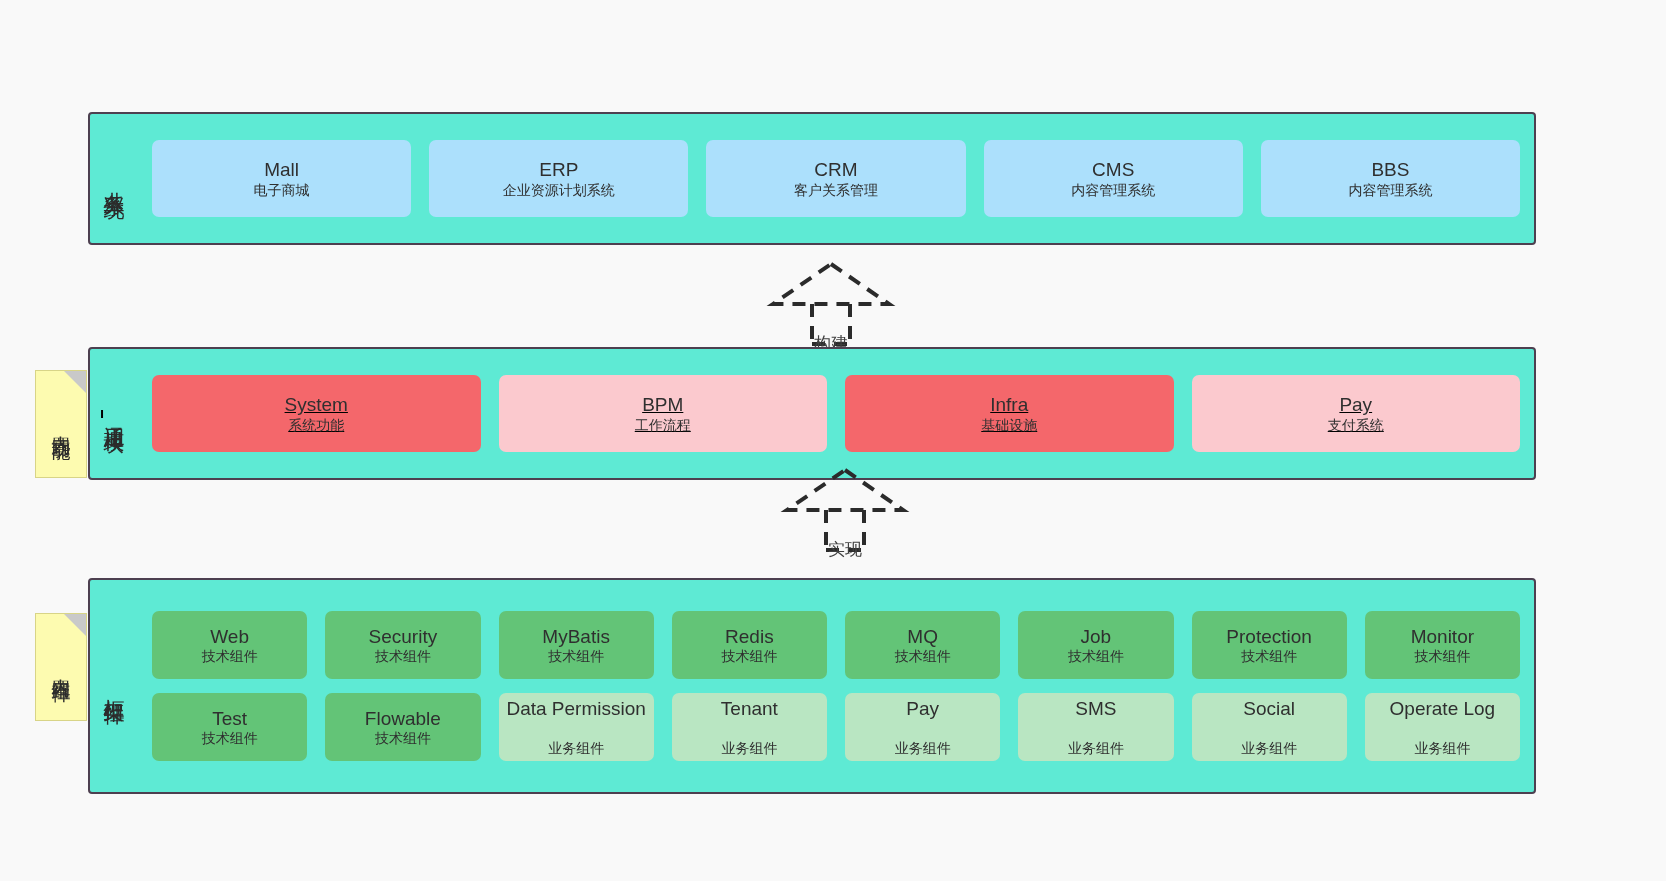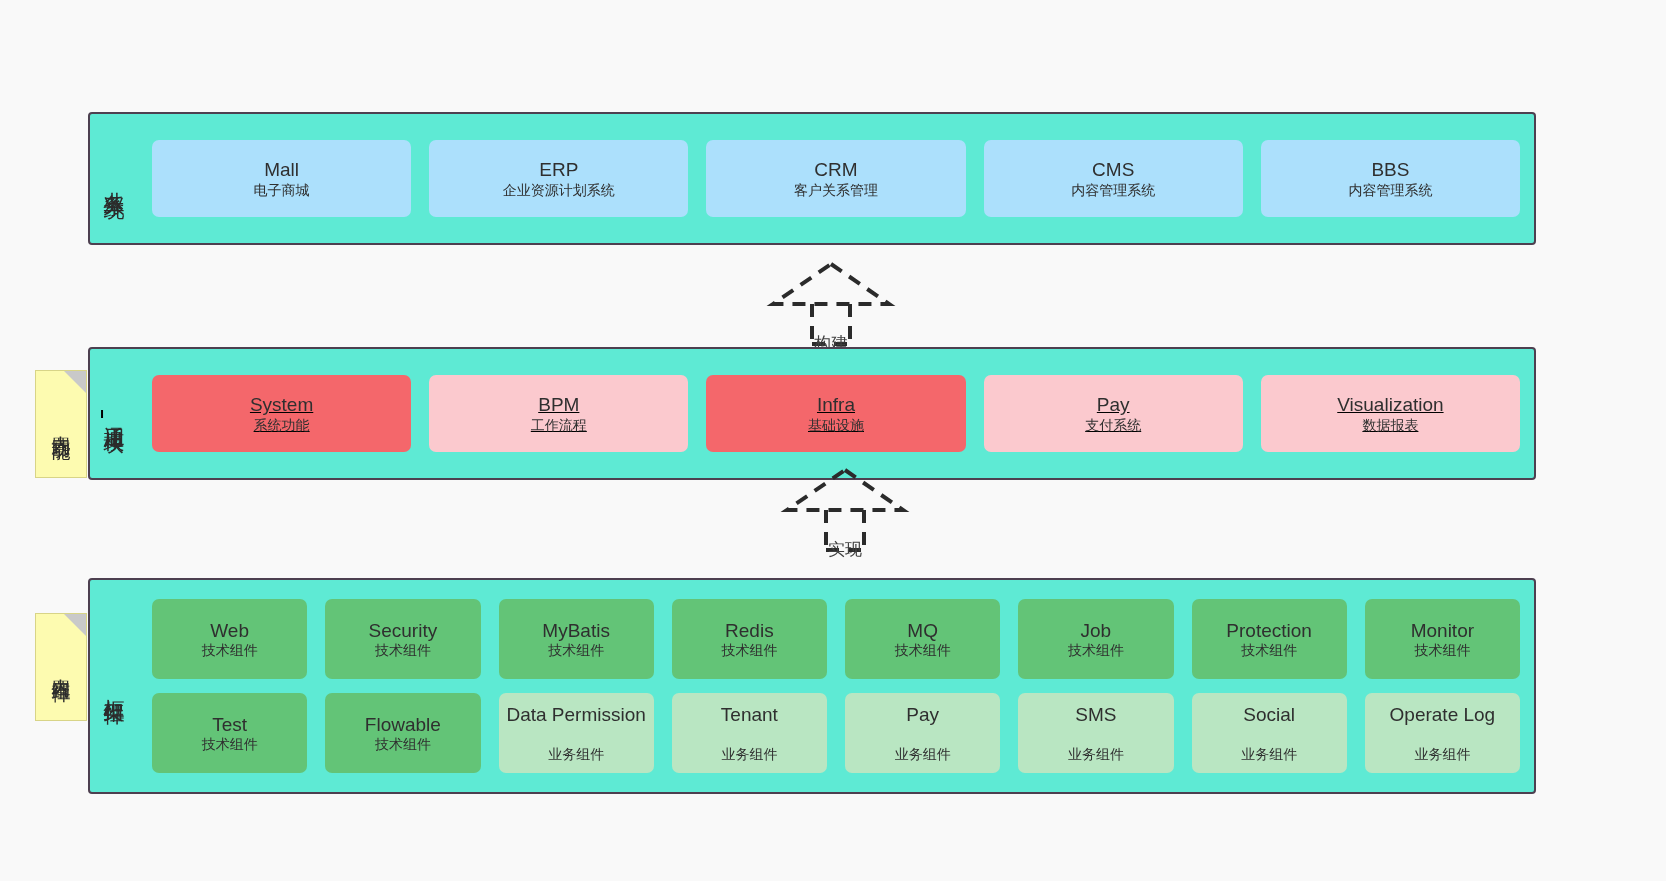--- a/index.html
+++ b/index.html
@@ -76,21 +76,21 @@
   .f-lightgreen  { background: #b9e6c2; gap: 20px; }
 
   
   #layer-business { left: 88px;  top: 112px; width: 1448px; height: 133px; }
   #layer-business .cell { height: 77px; }
 
   #layer-modules  { left: 88px;  top: 347px; width: 1448px; height: 133px; text-decoration: underline; }
   #layer-modules .cell { height: 77px; }
 
   #layer-framework{ left: 88px;  top: 578px; width: 1448px; height: 216px; }
-  #layer-framework .cell { height: 80px; justify-content: center; }
+  #layer-framework .cell { height: 68px; justify-content: center; }
 
   
   .note {
     position: absolute;
     width: 52px;
     background: #fdfbb0;
     border: 1px solid #d8d487;
     box-sizing: border-box;
     display: flex;
     align-items: center;
@@ -190,24 +190,20 @@
           <span class="t2">工作流程</span>
         </div>
         <div class="cell f-red">
           <span class="t1">Infra</span>
           <span class="t2">基础设施</span>
         </div>
         <div class="cell f-pink">
           <span class="t1">Pay</span>
           <span class="t2">支付系统</span>
         </div>
-        <div class="cell f-pink">
-          <span class="t1">Visualization</span>
-          <span class="t2">数据报表</span>
-        </div>
       </div>
     </div>
   </div>
 
   <div class="uml-arrow" id="arrow-implement">
     <svg width="150" height="88" viewBox="0 0 150 88">
       <path d="M75 6 L133 46 L17 46 Z" fill="none" stroke="#2b2b2b" stroke-width="4" stroke-dasharray="13 9" stroke-linecap="butt"></path>
       <path d="M56 46 L56 88 M94 46 L94 88 M56 86 L94 86" fill="none" stroke="#2b2b2b" stroke-width="4" stroke-dasharray="13 9" stroke-linecap="butt"></path>
     </svg>
     <span class="arrow-label">实现</span>

